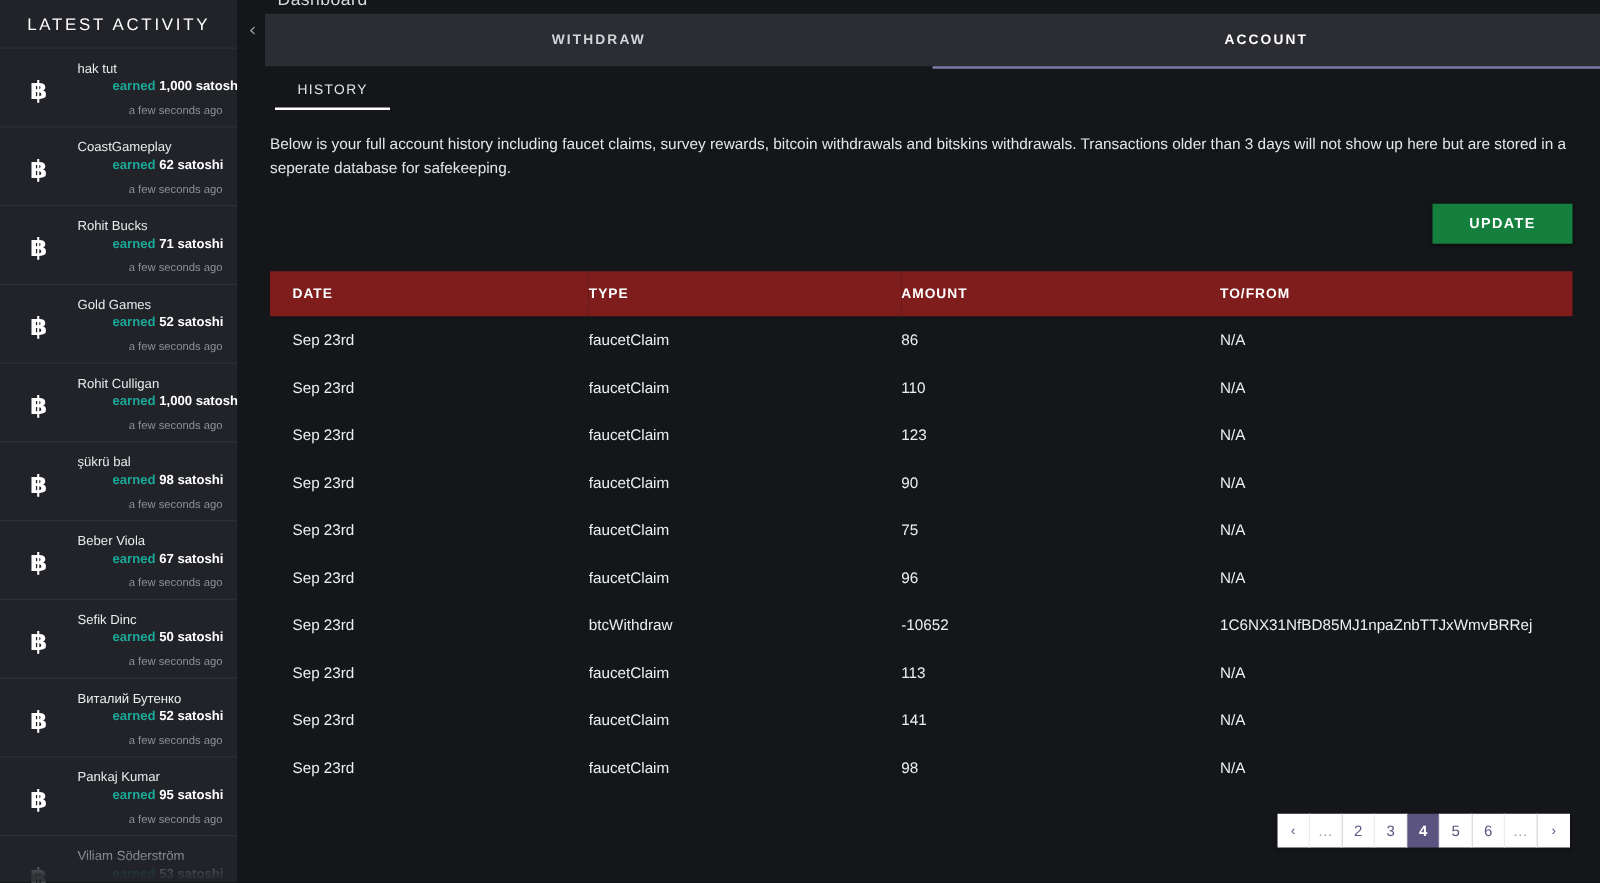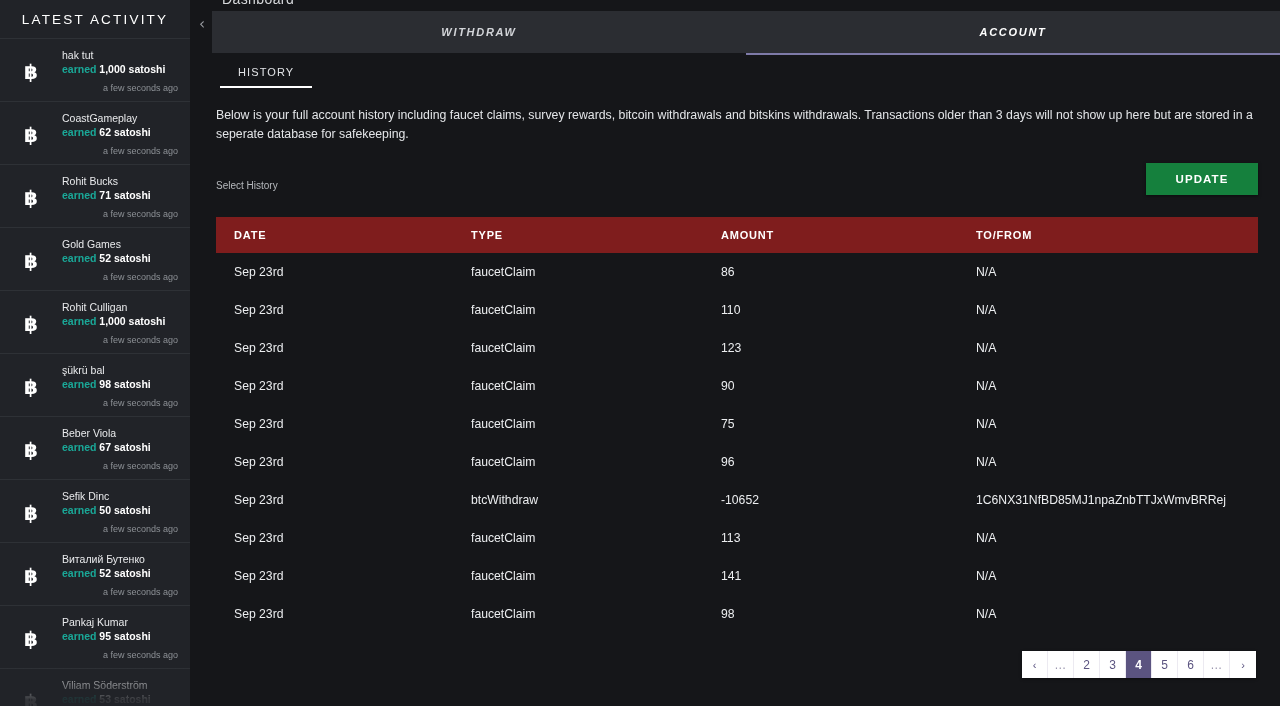--- a/index.html
+++ b/index.html
@@ -54,21 +54,21 @@
     white-space: nowrap;
     overflow: hidden;
     text-overflow: ellipsis;
   }
   .act-earn {
     font-size: 10.5px;
     line-height: 15px;
     color: #ffffff;
     white-space: nowrap;
   }
-  .act-earn .verb { color: #1aa898; font-weight: 700; }
+  .act-earn .verb { color: #1aa898; font-weight: 700; margin-left: 28px; }
   .act-earn .amt { font-weight: 700; color: #ffffff; }
   .act-time {
     color: #8d9196;
     font-size: 9px;
     text-align: right;
     padding-top: 6px;
     padding-right: 2px;
   }
   .sidebar-fade {
     position: absolute;
@@ -99,21 +99,21 @@
     font-family: "DejaVu Sans", sans-serif;
   }
   .page-title-clipped {
     position: absolute;
     top: -9px; left: 32px;
     color: #d6d8db;
     font-size: 14px;
     letter-spacing: .4px;
     white-space: nowrap;
   }
-  .tabs-wrap { position: absolute; left: 22px; top: 11px; right: 0; font-style: italic; }
+  .tabs-wrap { position: absolute; left: 22px; top: 11px; right: 0; }
   .tabs {
     display: flex;
     background: #2b2d32;
     height: 42px;
   }
   .tab {
     flex: 1 1 50%;
     display: flex;
     align-items: center;
     justify-content: center;
@@ -370,21 +370,20 @@
     </div>
 
     <div class="content">
 
       <div class="subtabs" id="subtabs"><div class="subtab active">HISTORY</div></div>
 
       <p class="desc">Below is your full account history including faucet claims, survey rewards, bitcoin withdrawals and bitskins withdrawals. Transactions older than 3 days will not show up here but are stored in a seperate database for safekeeping.</p>
 
       <div class="filter-row">
         <div class="select-field">
-          <div class="select-label">Select History</div>
         </div>
         <button class="update-btn">UPDATE</button>
       </div>
 
       <div class="table-wrap">
         <table>
           <thead>
             <tr id="thead-row">
                 <th class="col-date">DATE</th>
                 <th class="col-type">TYPE</th>

